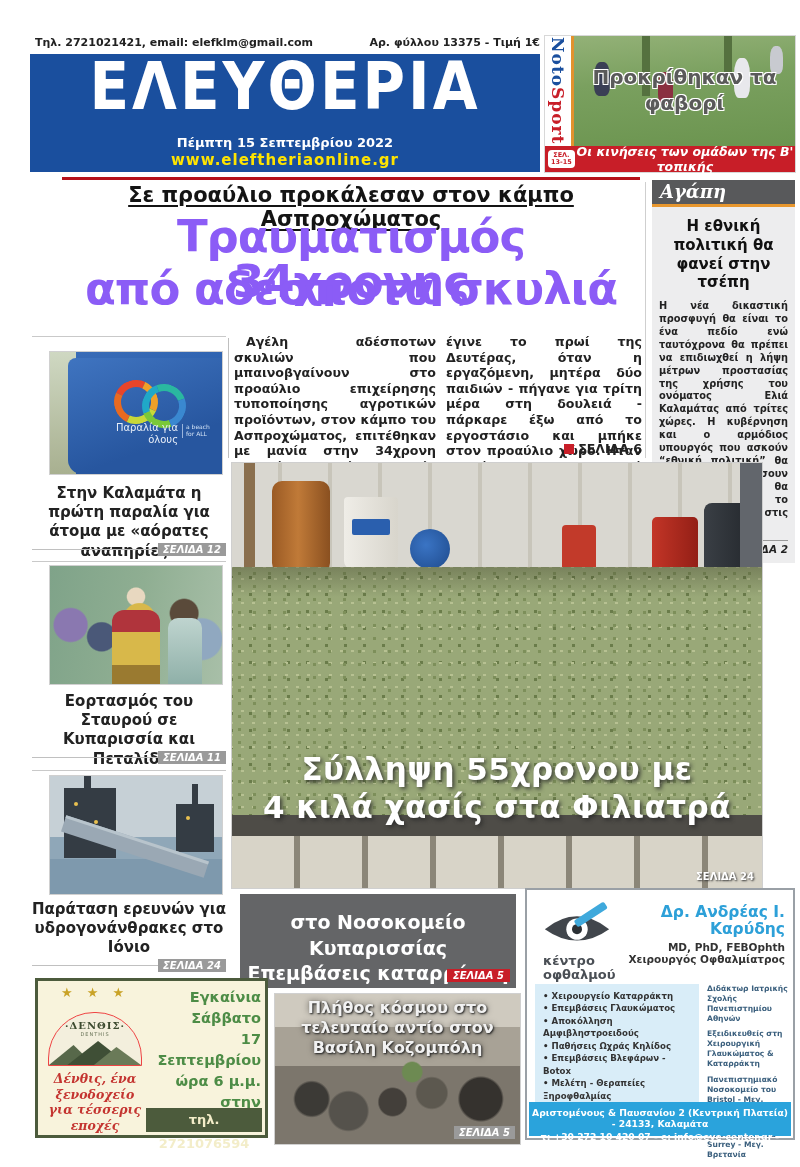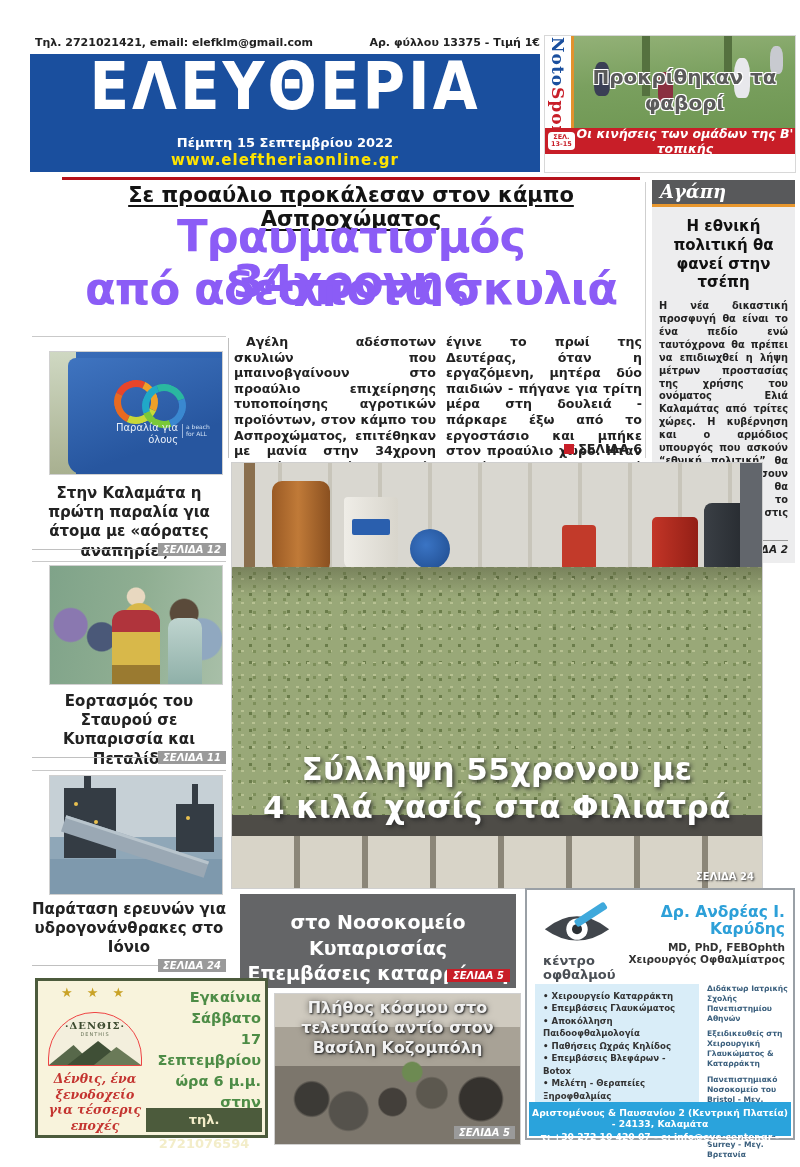--- a/index.html
+++ b/index.html
@@ -25,21 +25,21 @@
   .ns-vert{writing-mode:vertical-rl;font-family:"DejaVu Serif","Liberation Serif",serif;
            font-size:17px;font-weight:bold;letter-spacing:1px;}
   .ns-noto{color:#1a4f9e;} .ns-sport{color:#c81e28;}
   .ns-photo{position:absolute;left:29px;top:0;right:0;height:110px;overflow:hidden;
             background:linear-gradient(175deg,#93b177 0%,#7aa05f 40%,#6b944f 100%);}
   .ns-tree{position:absolute;background:#55713f;width:8px;height:60px;top:0;}
   .ns-player{position:absolute;border-radius:40% 40% 30% 30%;}
   .ns-overlay{position:absolute;left:0;right:0;top:28px;text-align:center;font-size:20px;line-height:1.3;
               font-weight:bold;color:#5a5a5a;
               text-shadow:-1px -1px 0 #fff,1px -1px 0 #fff,-1px 1px 0 #fff,1px 1px 0 #fff;}
-  .ns-bar{position:absolute;left:0;right:0;bottom:18px;height:26px;background:#c81e28;display:flex;align-items:center;}
+  .ns-bar{position:absolute;left:0;right:0;bottom:0;height:26px;background:#c81e28;display:flex;align-items:center;}
   .ns-badge{margin-left:3px;background:#fff;color:#c81e28;font-size:6.5px;font-weight:bold;line-height:1.1;
             border-radius:4px;padding:2px 3px;text-align:center;}
   .ns-bar-text{flex:1;text-align:center;color:#fff;font-size:12.5px;font-weight:bold;font-style:italic;}
 
   
   .kicker-rule{left:62px;top:177px;width:578px;height:3px;background:#b5121b;}
   .kicker{left:62px;top:183px;width:578px;text-align:center;font-size:21px;font-weight:bold;color:#141414;
           text-decoration:underline;text-decoration-thickness:2px;text-underline-offset:3px;}
   .headline{left:62px;width:578px;text-align:center;font-size:45px;font-weight:800;color:#8b5cf6;
             letter-spacing:-1px;line-height:1.0;}
@@ -359,21 +359,21 @@
     </svg>
     <div class="eye-brand">κέντρο οφθαλμού</div>
     <div class="eye-head">
       <div class="eye-name">Δρ. Ανδρέας Ι. Καρύδης</div>
       <div class="eye-degrees">MD, PhD, FEBOphth</div>
       <div class="eye-title">Χειρουργός Οφθαλμίατρος</div>
     </div>
     <ul class="eye-services">
       <li>Χειρουργείο Καταρράκτη</li>
       <li>Επεμβάσεις Γλαυκώματος</li>
-      <li>Αποκόλληση Παιδοοφθαλμολογία</li>
+      <li>Αποκόλληση Αμφιβληστροειδούς</li>
       <li>Παθήσεις Ωχράς Κηλίδος</li>
       <li>Επεμβάσεις Βλεφάρων - Botox</li>
       <li>Μελέτη - Θεραπείες Ξηροφθαλμίας</li>
       <li>Παιδοοφθαλμολογία</li>
     </ul>
     <div class="eye-creds">
       <p>Διδάκτωρ Ιατρικής Σχολής Πανεπιστημίου Αθηνών</p>
       <p>Εξειδικευθείς στη Χειρουργική Γλαυκώματος &amp; Καταρράκτη</p>
       <p>Πανεπιστημιακό Νοσοκομείο του Bristol - Μεγ. Βρετανία</p>
       <p>Βασιλικό Νοσοκομείο του Surrey - Μεγ. Βρετανία</p>

